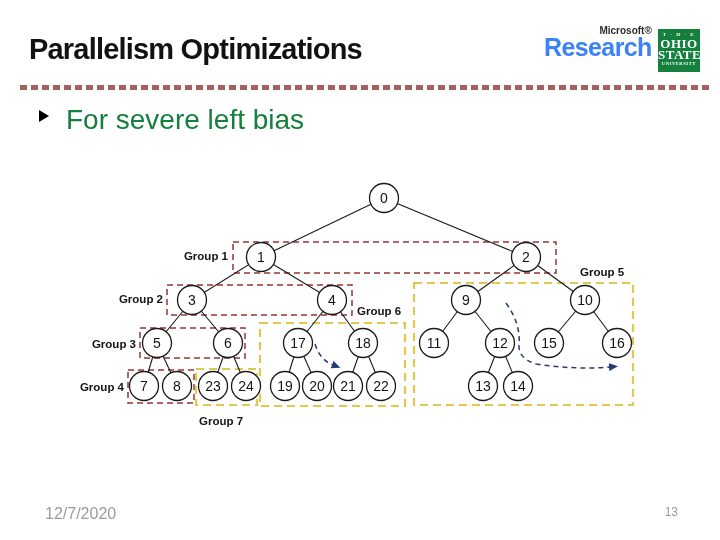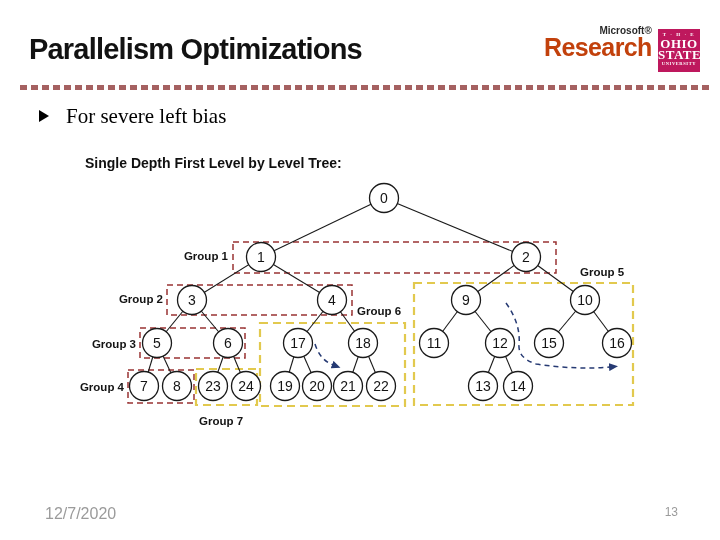--- a/index.html
+++ b/index.html
@@ -5,28 +5,28 @@
   html,body{margin:0;padding:0;background:#fff;}
   .slide{position:relative;width:720px;height:540px;background:#ffffff;overflow:hidden;
          font-family:"Liberation Sans",sans-serif;}
   .title{position:absolute;left:29px;top:33px;font-size:29px;font-weight:bold;
          letter-spacing:-0.8px;color:#121212;white-space:nowrap;}
   .divider{position:absolute;left:20px;top:85px;width:692px;height:5px;
            background:repeating-linear-gradient(90deg,#a56161 0 7px,#ffffff 7px 11px);}
   .bullet-arrow{position:absolute;left:39px;top:110px;width:0;height:0;
                 border-left:10px solid #000;border-top:6px solid transparent;
                 border-bottom:6px solid transparent;}
-  .bullet-text{position:absolute;left:66px;top:104px;font-size:21px;color:#000000;white-space:nowrap;font-family:Liberation Serif, serif;}
+  .bullet-text{position:absolute;left:66px;top:104px;font-size:28px;color:#15803d;white-space:nowrap;}
   .diagram-heading{position:absolute;left:85px;top:155px;font-size:14px;font-weight:bold;
                    color:#101010;white-space:nowrap;}
   .ms-logo{position:absolute;left:537px;top:25px;}
   .ms-top{font-size:10px;font-weight:600;color:#2b2b2b;line-height:12px;text-align:right;}
-  .ms-main{font-size:25px;font-weight:600;letter-spacing:-0.6px;color:#c2410c;
+  .ms-main{font-size:25px;font-weight:600;letter-spacing:-0.6px;color:#3b82f6;
            line-height:24px;margin-top:-2px;margin-left:7px;}
-  .osu-logo{position:absolute;left:658px;top:29px;width:42px;height:43px;background:#be185d;
+  .osu-logo{position:absolute;left:658px;top:29px;width:42px;height:43px;background:#15803d;
             color:#fff;text-align:center;box-sizing:border-box;padding-top:3px;}
   .osu-the{font-family:"Liberation Serif",serif;font-size:5px;font-weight:bold;
            letter-spacing:1.5px;line-height:6px;}
   .osu-big{font-family:"Liberation Serif",serif;font-size:13px;font-weight:bold;
            line-height:11px;letter-spacing:0.5px;}
   .osu-small{font-family:"Liberation Serif",serif;font-size:4.5px;font-weight:bold;
              letter-spacing:0.6px;line-height:7px;}
   .footer-date{position:absolute;left:45px;top:505px;font-size:16px;color:#9b9b9b;}
   .slide-number{position:absolute;right:42px;top:505px;font-size:12px;color:#9b9b9b;}
   #tree-svg{position:absolute;left:0;top:0;width:720px;height:540px;}
@@ -50,21 +50,20 @@
     <div class="osu-big">OHIO</div>
     <div class="osu-big">STATE</div>
     <div class="osu-small">UNIVERSITY</div>
   </div>
 
   <div class="divider"></div>
 
   <div class="bullet-arrow"></div>
   <div class="bullet-text">For severe left bias</div>
 
-  <div class="diagram-heading">Single Depth First Level by Level Tree:</div>
 
   <svg id="tree-svg" viewBox="0 0 720 540">
     <defs>
       <marker id="arrowhead" markerUnits="userSpaceOnUse" markerWidth="10" markerHeight="8" refX="1" refY="4" orient="auto">
         <polygon id="arrowhead-shape" points="0,0 9,4 0,8" fill="#263a73"></polygon>
       </marker>
     </defs>
     <g id="layer-groups">
         <rect x="233" y="242" width="323" height="31" fill="none" stroke="#993333" stroke-width="1.5" stroke-dasharray="6 4"></rect>
         <text x="228" y="260" text-anchor="end" class="glabel">Group 1</text>

